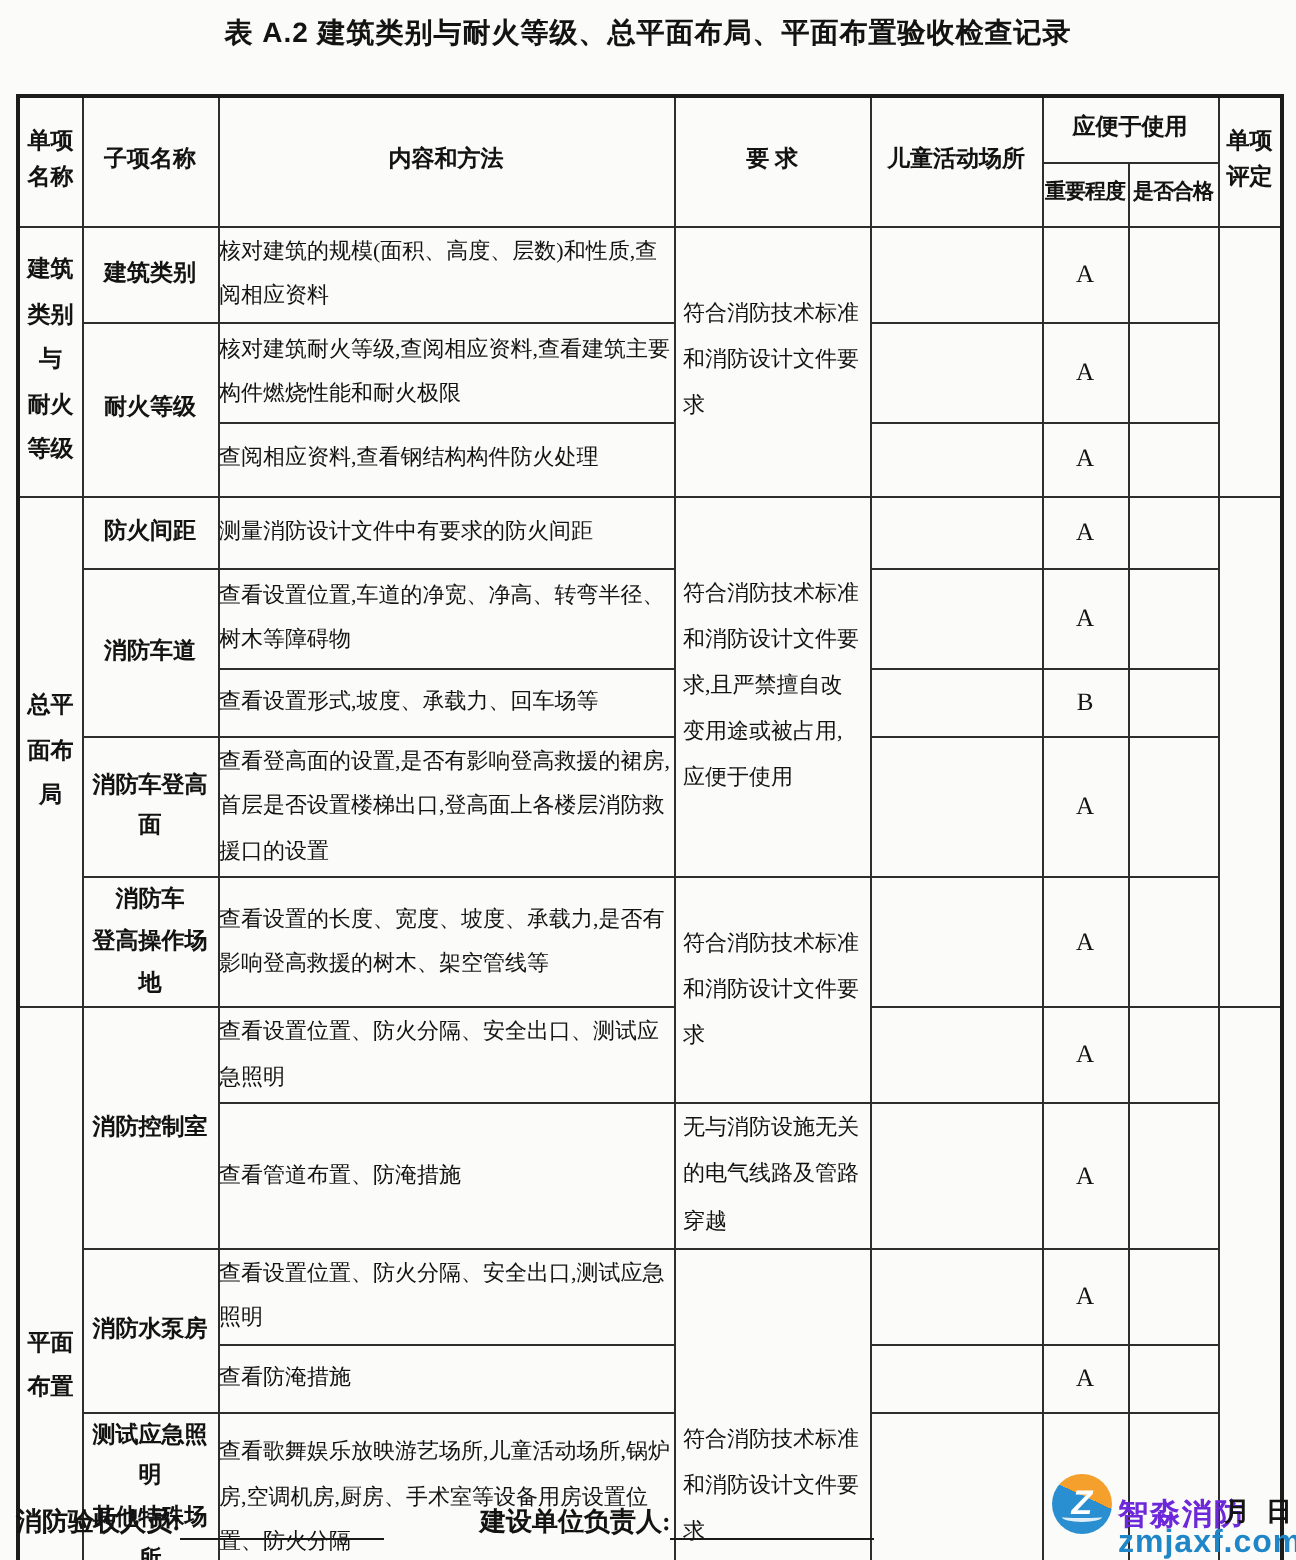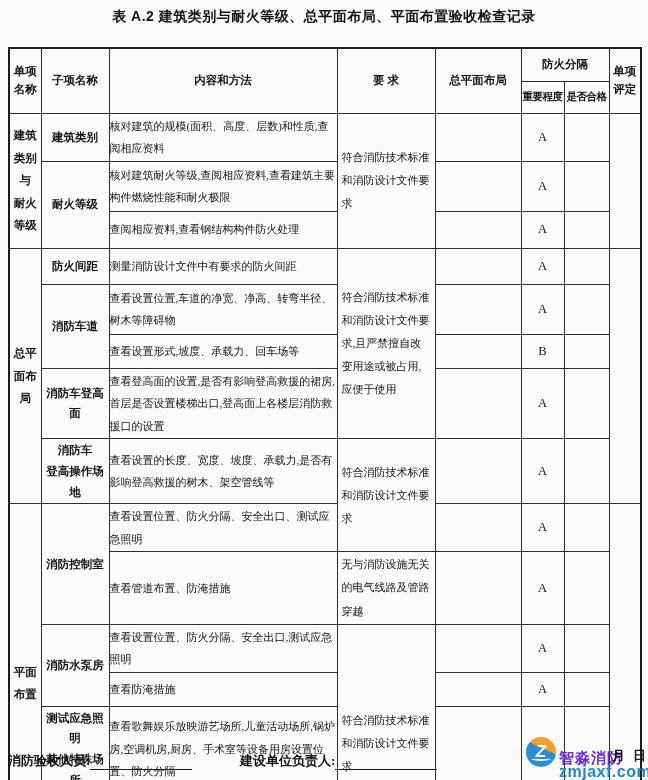--- a/index.html
+++ b/index.html
@@ -87,22 +87,22 @@
         <col style="width:45px">
         <col style="width:32px">
     </colgroup>
     <tbody>
         <tr style="height:33px">
       <th rowspan="2">单项
 名称</th>
       <th rowspan="2">子项名称</th>
       <th rowspan="2">内容和方法</th>
       <th rowspan="2">要  求</th>
-      <th rowspan="2">总平面布局</th>
-      <th colspan="2">防火分隔</th>
+      <th rowspan="2">儿童活动场所</th>
+      <th colspan="2">应便于使用</th>
       <th rowspan="2">单项
 评定</th>
     </tr>
     <tr style="height:32px">
       <th class="sub-h">重要程度</th>
       <th class="sub-h">是否合格</th>
     </tr>
 
     <tr style="height:33px">
       <td class="c1" rowspan="3">建筑

